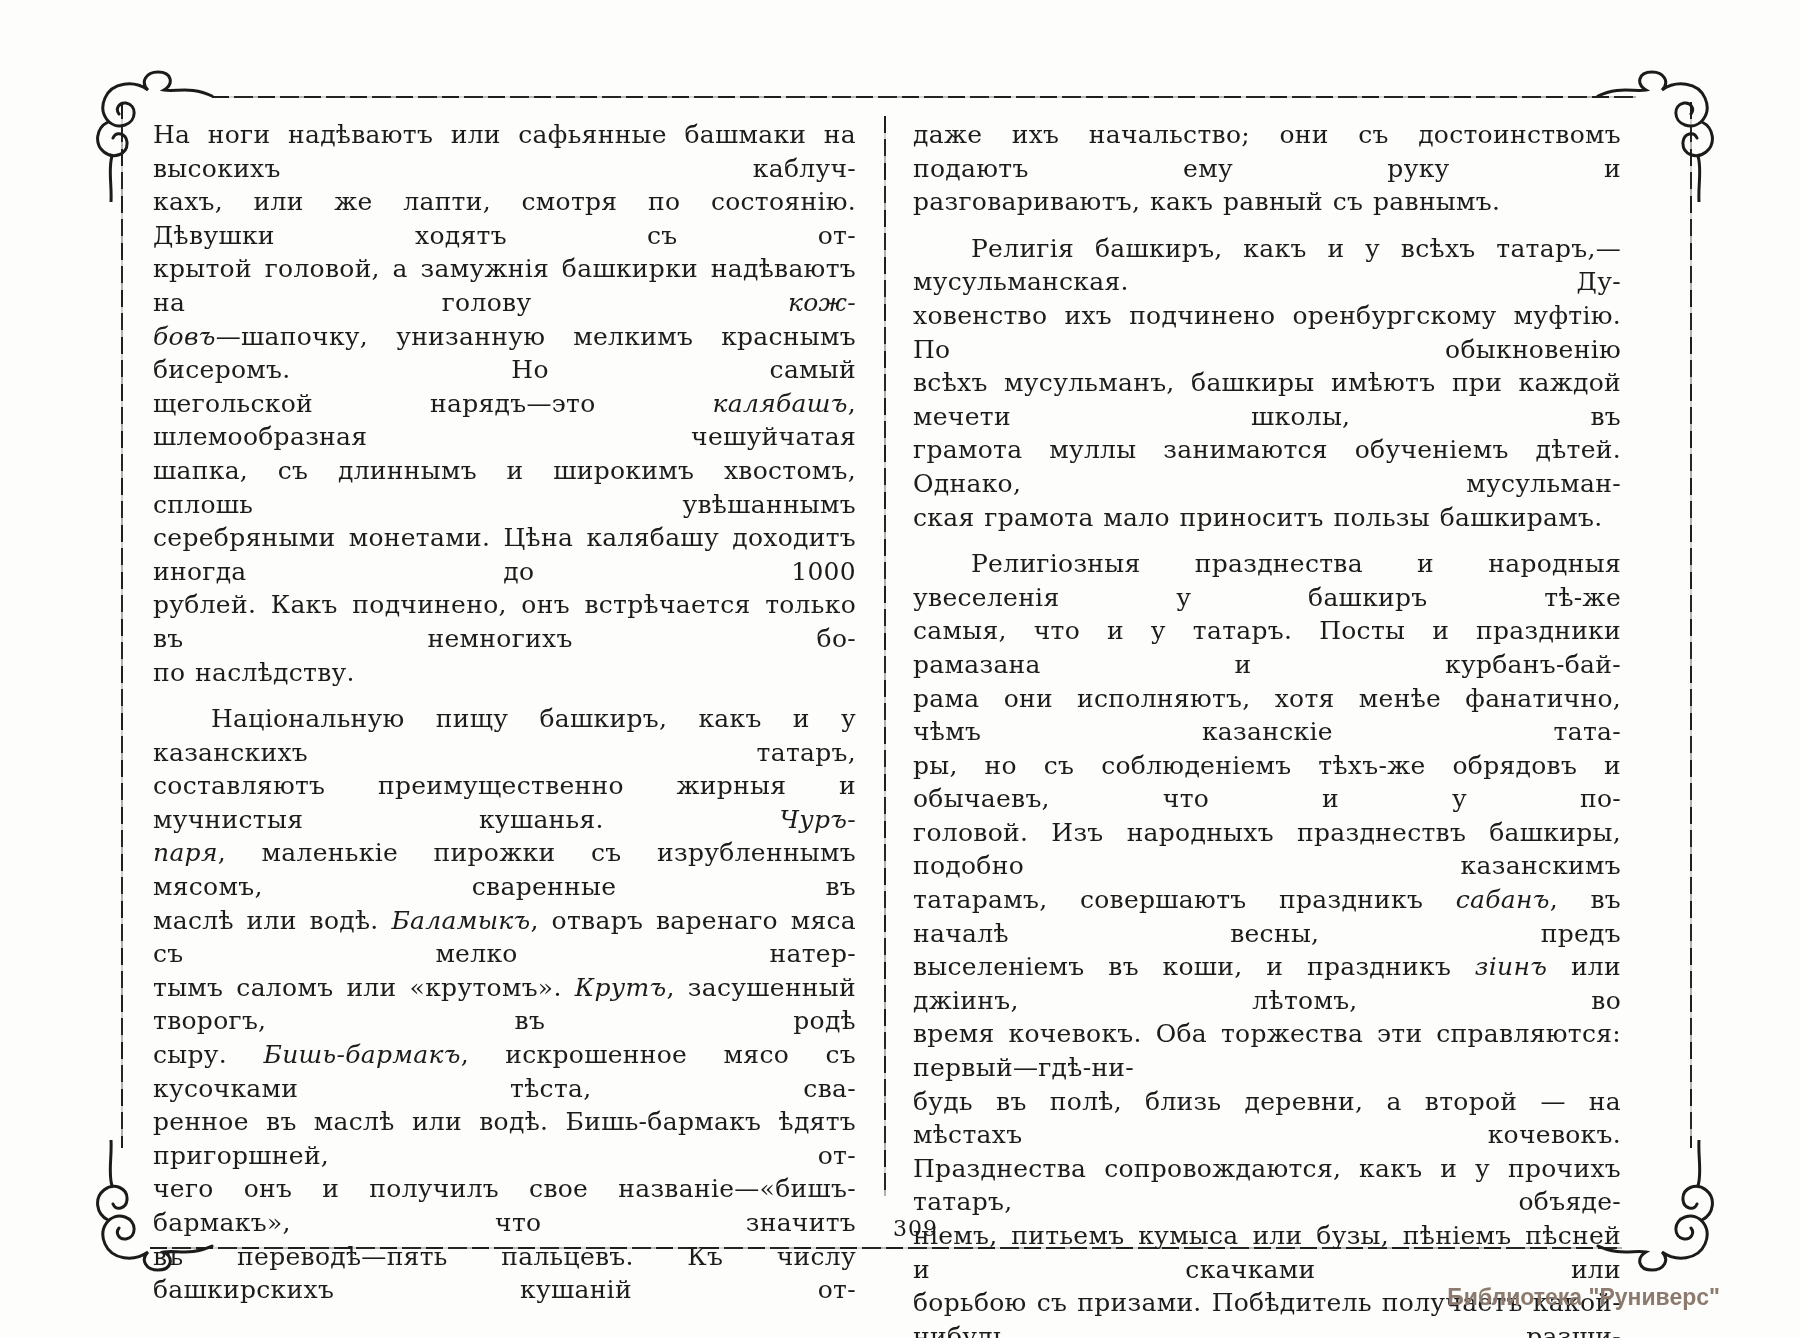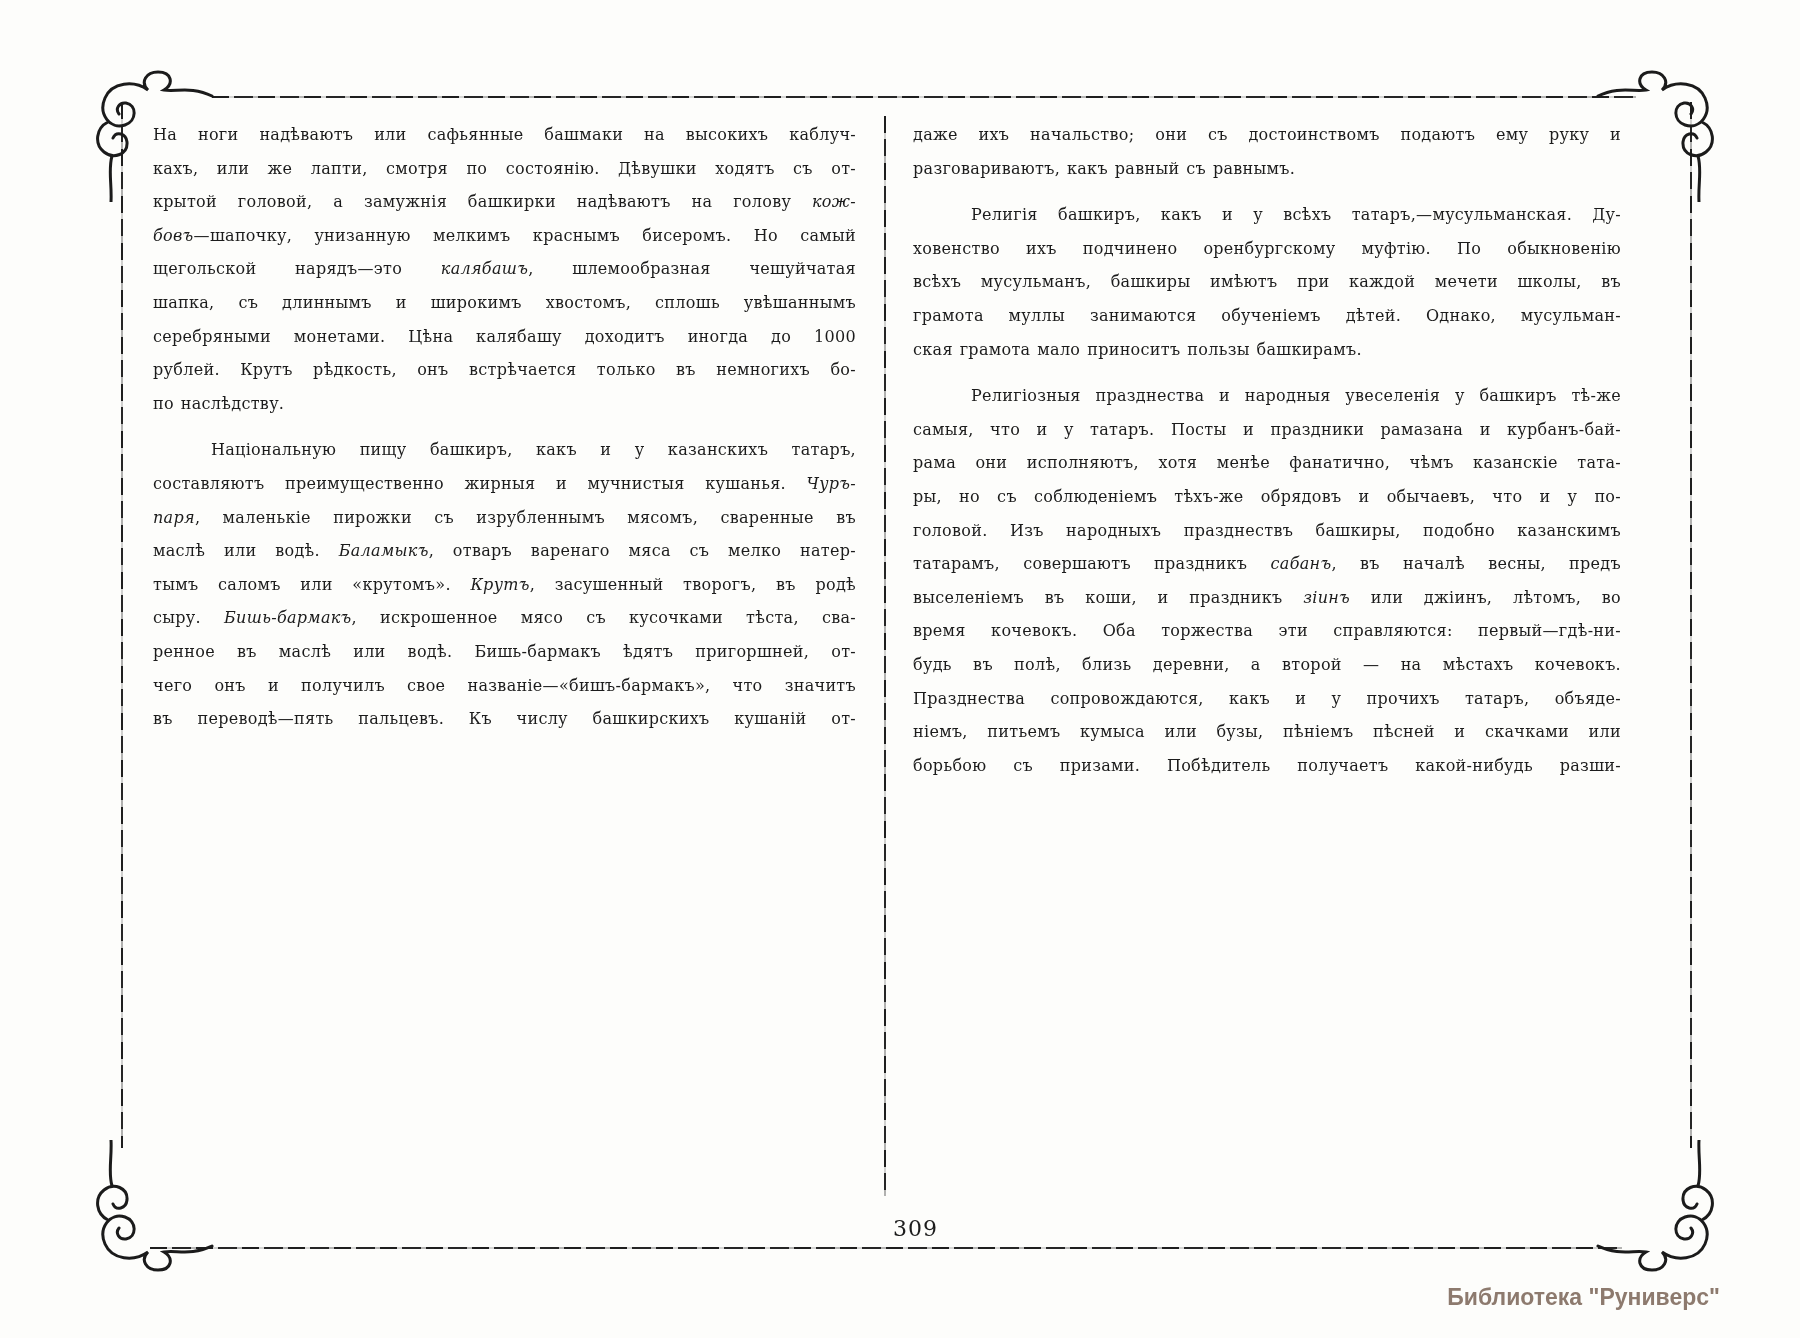--- a/index.html
+++ b/index.html
@@ -26,21 +26,21 @@
   .orn-bl{transform:scaleY(-1);}
   .orn-br{transform:scale(-1,-1);}
 
   
   .col{position:absolute;top:118px;}
   .col-left{left:153px;width:703px;}
   .col-right{left:913px;width:708px;}
   .para{margin:0 0 13px 0;}
   .para:last-child{margin-bottom:0;}
   .line{
-    font-size:16px;
+    font-size:25px;
     line-height:33.6px;
     letter-spacing:.3px;
     word-spacing:1.5px;
     text-align:justify;
     text-align-last:justify;
     white-space:normal;
   }
   .line.indent{text-indent:58px;}
   .line.last{text-align-last:left;}
   .line em{}
@@ -99,21 +99,21 @@
 
   <div class="col col-left" id="left-col">
       <div class="para">
         <div class="line">На ноги надѣваютъ или сафьянные башмаки на высокихъ каблуч-</div>
         <div class="line">кахъ, или же лапти, смотря по состоянію. Дѣвушки ходятъ съ от-</div>
         <div class="line">крытой головой, а замужнія башкирки надѣваютъ на голову <em>кож-</em></div>
         <div class="line"><em>бовъ</em>—шапочку, унизанную мелкимъ краснымъ бисеромъ. Но самый</div>
         <div class="line">щегольской нарядъ—это <em>калябашъ</em>, шлемообразная чешуйчатая</div>
         <div class="line">шапка, съ длиннымъ и широкимъ хвостомъ, сплошь увѣшаннымъ</div>
         <div class="line">серебряными монетами. Цѣна калябашу доходитъ иногда до 1000</div>
-        <div class="line">рублей. Крутъ рѣдкость, онъ встрѣчается только въ немногихъ бо-</div>
+        <div class="line">рублей. Какъ подчинено, онъ встрѣчается только въ немногихъ бо-</div>
         <div class="line last">по наслѣдству.</div>
       </div>
       <div class="para">
         <div class="line indent">Національную пищу башкиръ, какъ и у казанскихъ татаръ,</div>
         <div class="line">составляютъ преимущественно жирныя и мучнистыя кушанья. <em>Чуръ-</em></div>
         <div class="line"><em>паря</em>, маленькіе пирожки съ изрубленнымъ мясомъ, сваренные въ</div>
         <div class="line">маслѣ или водѣ. <em>Баламыкъ</em>, отваръ варенаго мяса съ мелко натер-</div>
         <div class="line">тымъ саломъ или «крутомъ». <em>Крутъ</em>, засушенный творогъ, въ родѣ</div>
         <div class="line">сыру. <em>Бишь-бармакъ</em>, искрошенное мясо съ кусочками тѣста, сва-</div>
         <div class="line">ренное въ маслѣ или водѣ. Бишь-бармакъ ѣдятъ пригоршней, от-</div>

